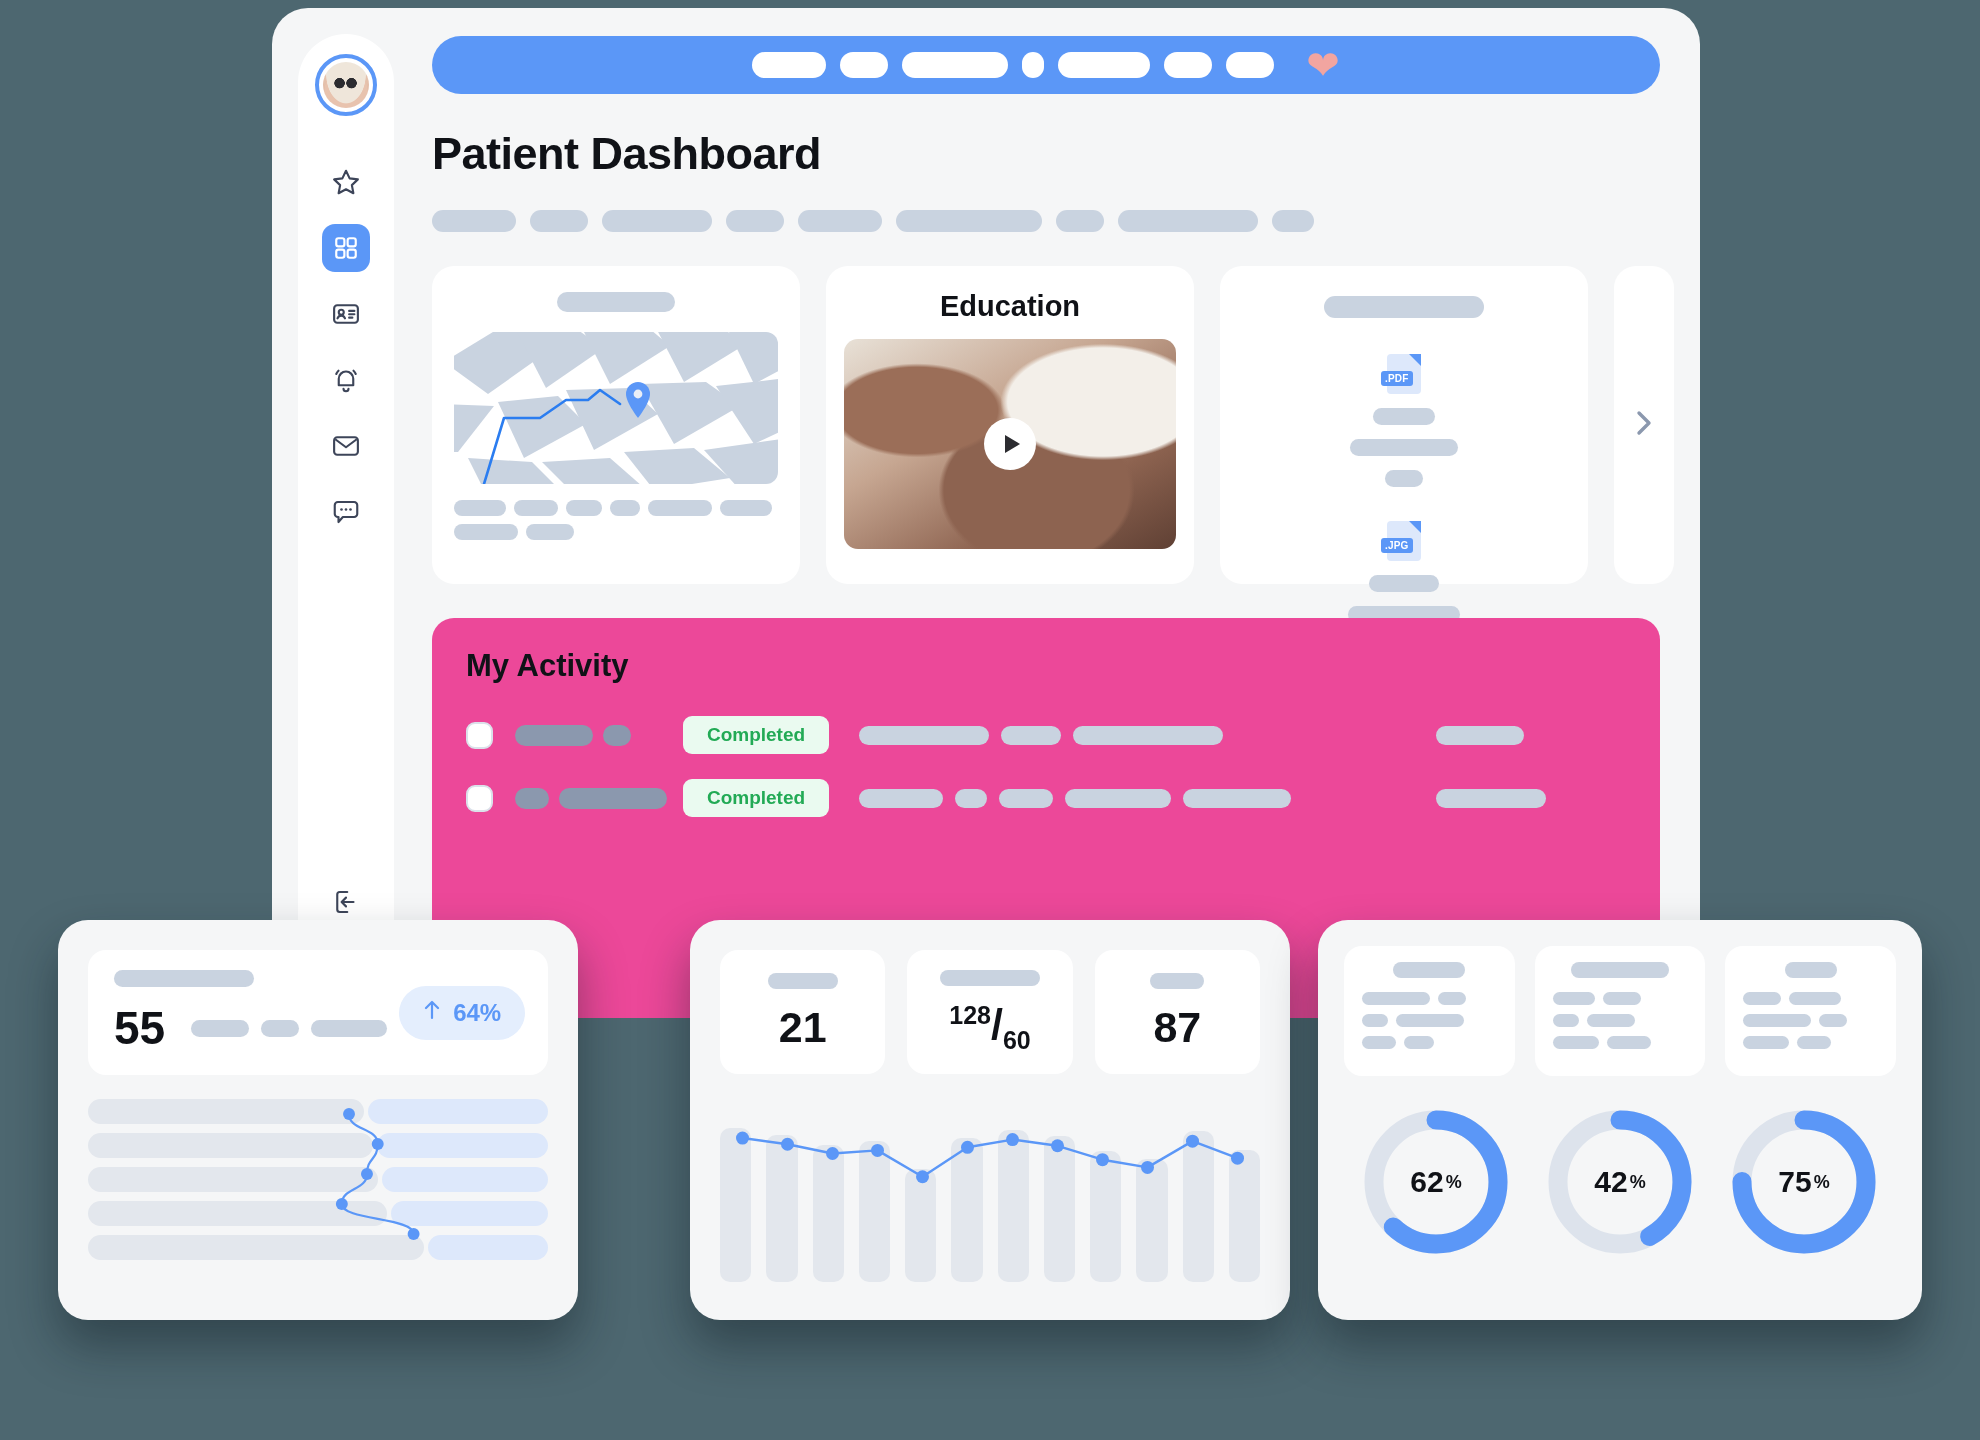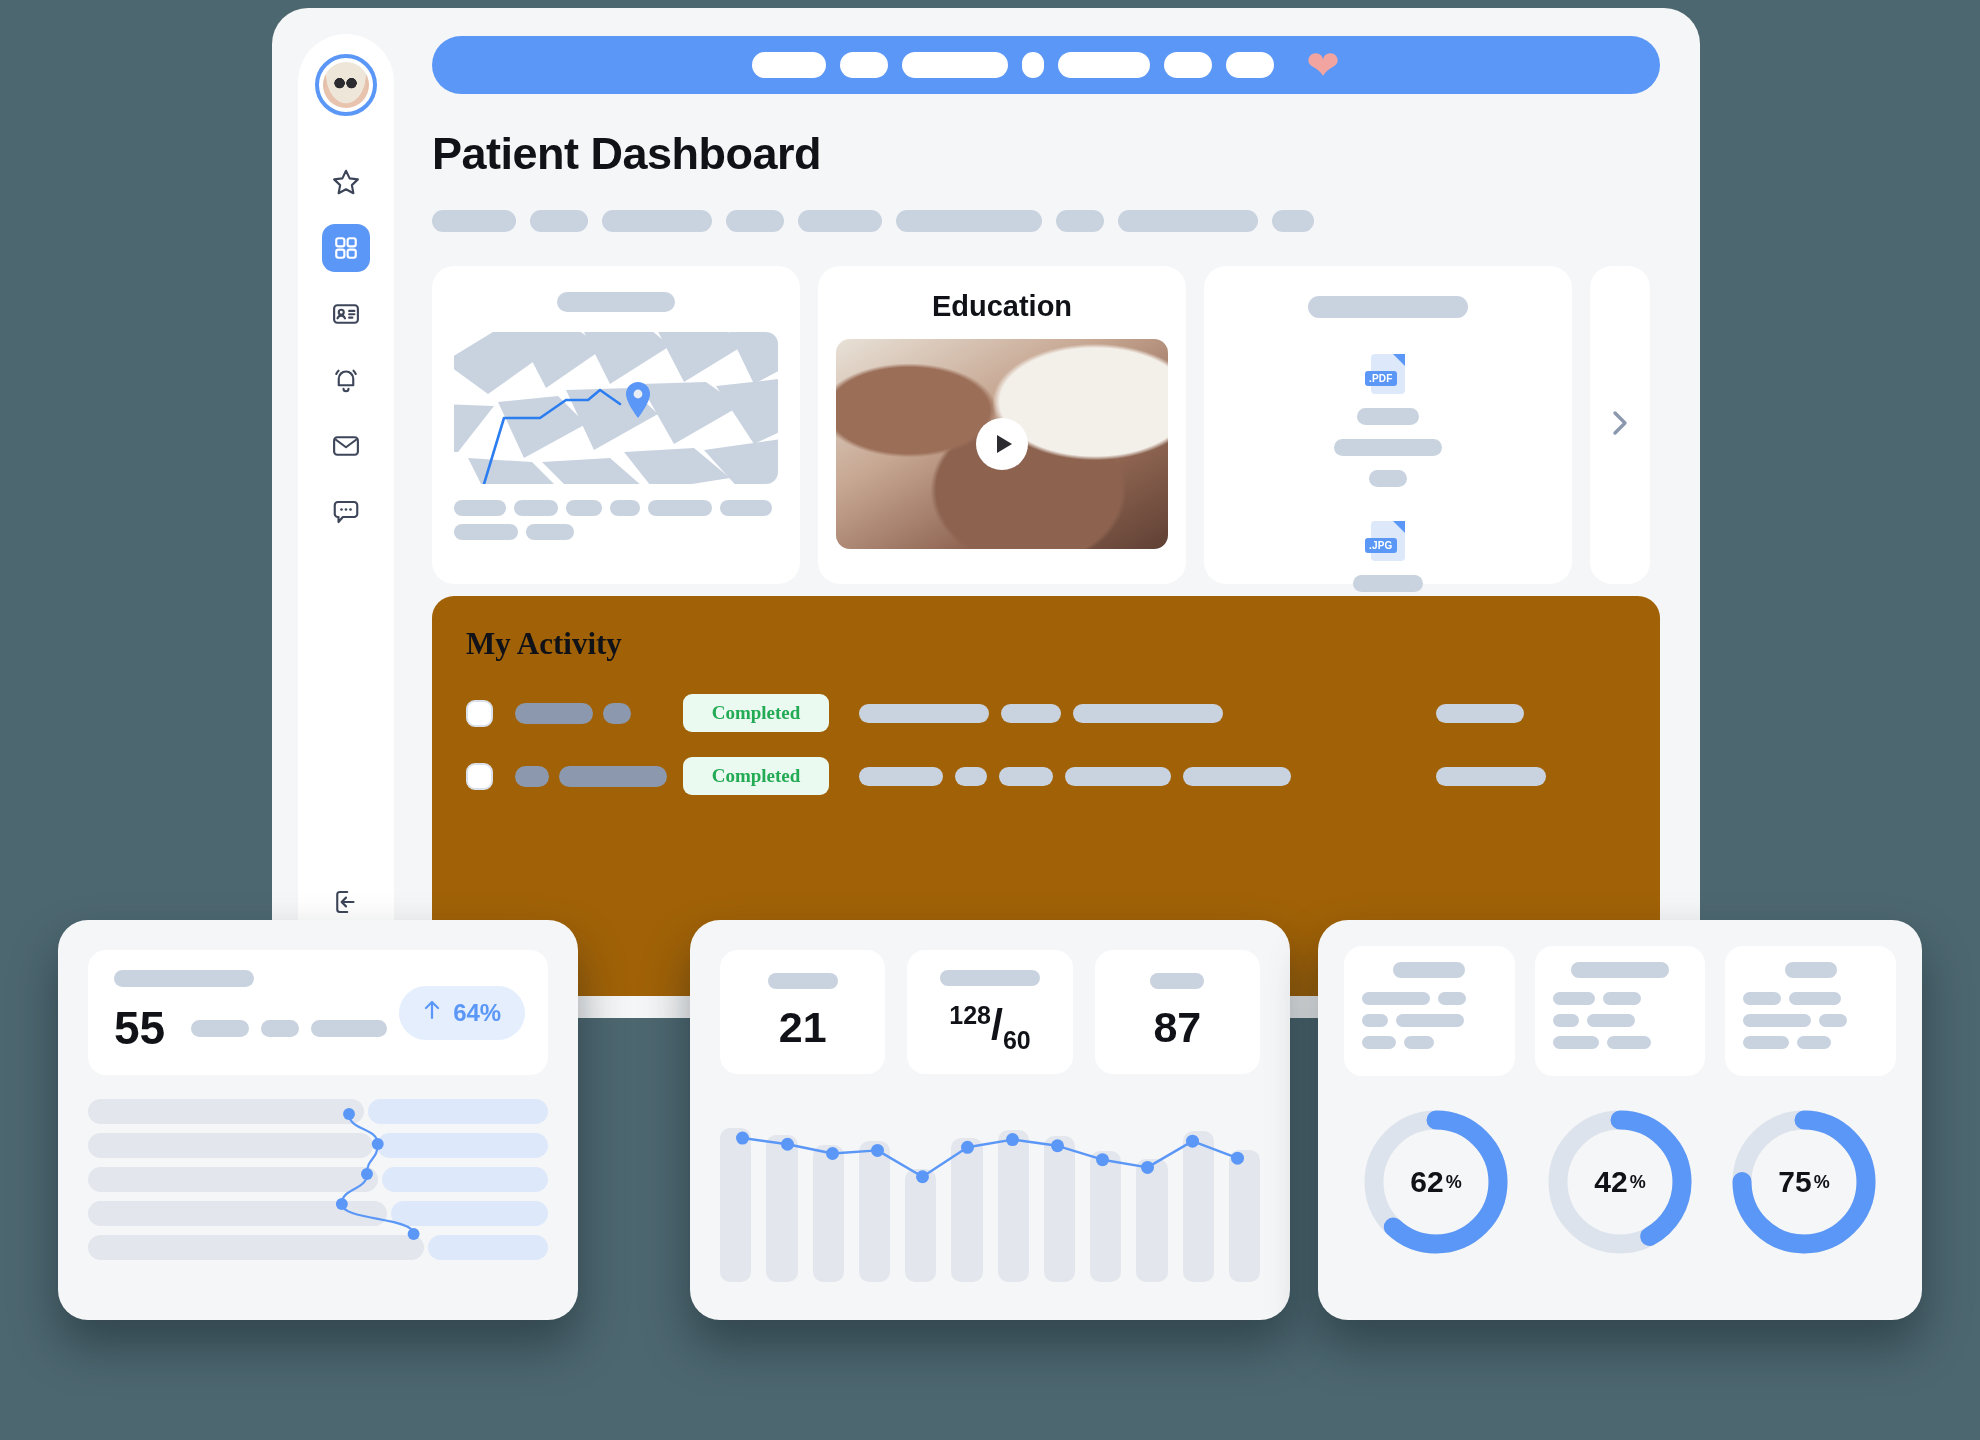--- a/index.html
+++ b/index.html
@@ -87,21 +87,21 @@
     position: absolute; left: 12px; top: 120px;
     font-size: 45px; font-weight: 700; color: #101217;
     letter-spacing: -0.5px;
   }
 
   
   #subnav { position: absolute; left: 12px; top: 202px; display: flex; gap: 14px; }
   #subnav .pill { height: 22px; border-radius: 11px; background: #c9d3e0; }
 
   
-  #card-row { position: absolute; left: 12px; top: 258px; display: flex; gap: 18px; }
+  #card-row { position: absolute; left: 12px; top: 258px; display: flex; gap: 26px; }
   .topcard {
     background: #ffffff;
     border-radius: 22px;
     flex: none;
   }
   #map-card { width: 368px; height: 318px; padding: 22px; }
   #edu-card { width: 368px; height: 318px; padding: 18px; text-align: center; }
   #docs-card { width: 368px; height: 318px; padding: 24px; }
   #next-card {
     width: 60px; height: 318px;
@@ -165,24 +165,24 @@
     position: absolute; left: -6px; bottom: 8px;
     background: #5b97f7; color: #fff;
     font-size: 10px; font-weight: 700;
     padding: 2px 4px; border-radius: 3px;
     letter-spacing: 0.2px;
   }
   .doc-row .sk { height: 17px; }
 
   
   #activity-card {
-    position: absolute; left: 12px; top: 588px;
+    position: absolute; left: 12px; top: 610px;
     width: 1228px; height: 400px;
-    background: #a16207; border-radius: 22px;
-    padding: 30px 34px; overflow: hidden; font-family: Liberation Serif, serif;
+    background: #ec4899; border-radius: 22px;
+    padding: 30px 34px; overflow: hidden;
   }
   #activity-title { font-size: 31px; font-weight: 700; color: #101217; margin-bottom: 26px; }
   .act-row { display: flex; align-items: center; height: 50px; margin-bottom: 13px; }
   .act-check {
     width: 27px; height: 27px; border-radius: 9px;
     border: 2.5px solid #dbe1ea; background: #fff;
     flex: none; margin-right: 22px; cursor: pointer;
   }
   .act-left { display: flex; gap: 10px; width: 168px; flex: none; }
   .act-left .sk { height: 21px; background: #8b98ae; }

